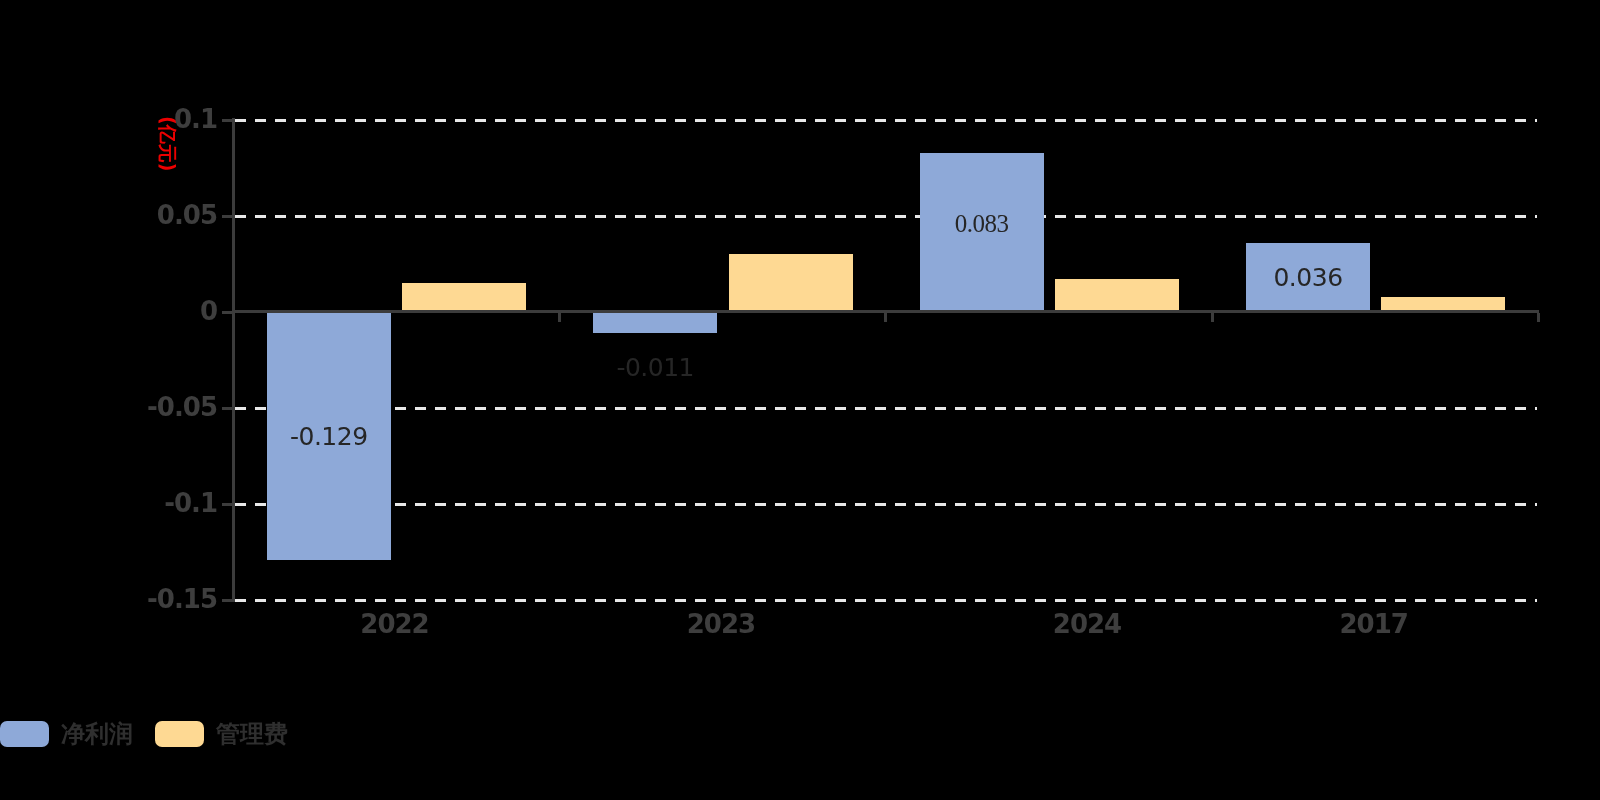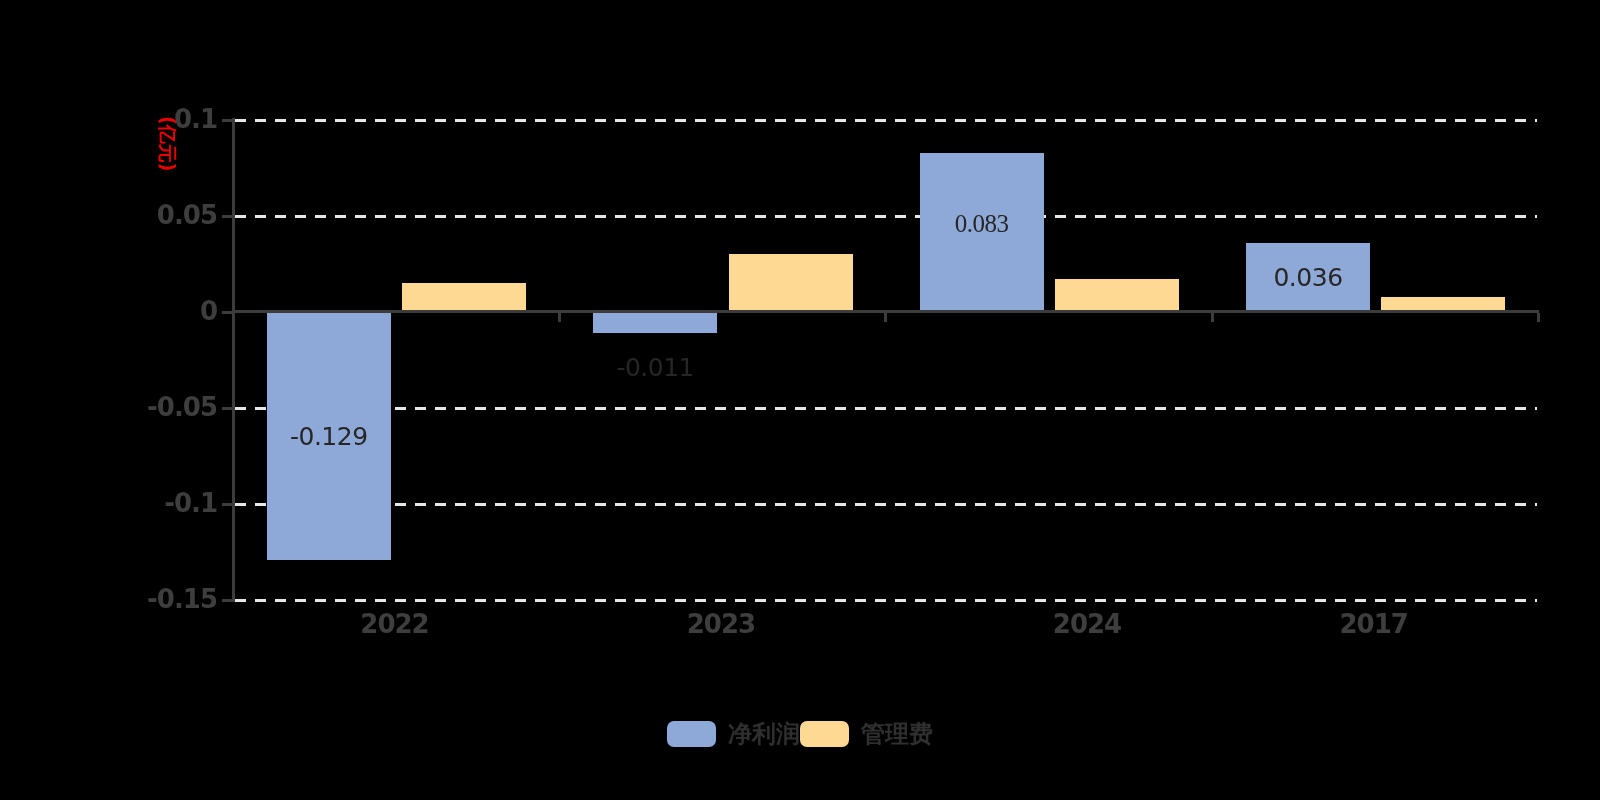--- a/index.html
+++ b/index.html
@@ -32,21 +32,21 @@
     position:absolute;font-size:26px;font-weight:700;letter-spacing:-1px;
     transform:translateX(-50%);z-index:2;
   }
   .bar{position:absolute;z-index:2;}
   .bar-label{
     position:absolute;z-index:3;font-size:25px;letter-spacing:-0.5px;
     transform:translate(-50%,-50%);white-space:nowrap;
   }
   .legend{
     position:absolute;top:719px;left:0;width:1600px;height:30px;
-    display:flex;justify-content:center;align-items:center;z-index:2;
+    display:flex;justify-content:flex-start;align-items:center;gap:22px;z-index:2;
   }
   .legend-item{display:flex;align-items:center;gap:12px;}
   .legend-swatch{width:49px;height:26px;border-radius:7px;}
   .legend-label{font-size:24px;font-weight:600;}
   .footer-note{
     position:absolute;top:771px;left:0;width:1600px;text-align:center;
     font-size:19px;font-weight:700;z-index:2;
   }
 </style>
 </head>

